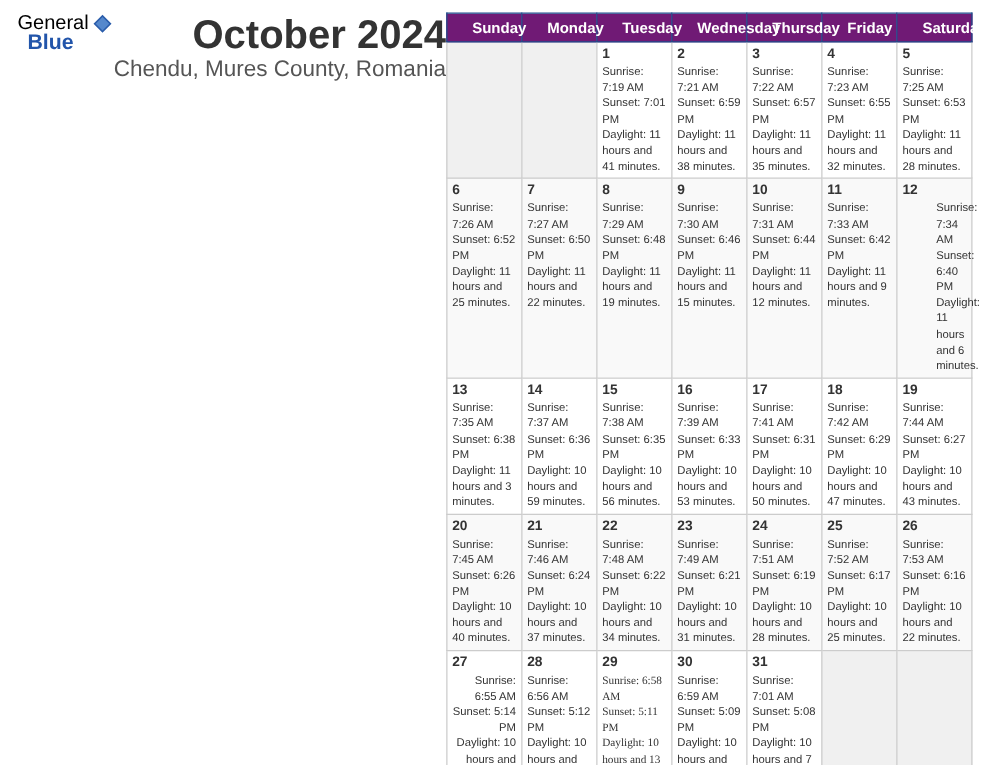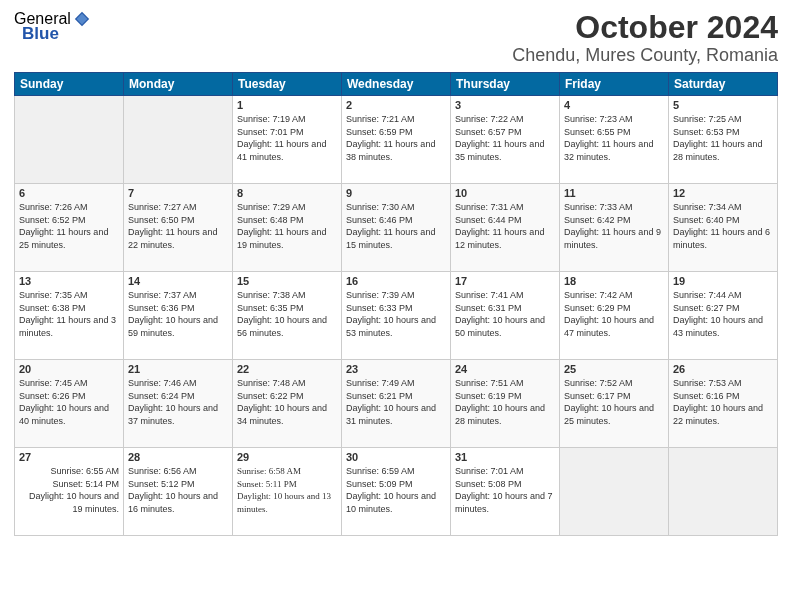--- a/index.html
+++ b/index.html
@@ -8,21 +8,21 @@
       height: 612px;
       font-family: Arial, sans-serif;
       background: #fff;
       overflow: hidden;
     }
     .page {
       width: 792px;
       height: 444px;
       padding: 10px 14px 10px 14px;
       display: flex;
-      flex-direction: column;
+      flex-direction: row;
     }
     .header {
       display: flex;
       justify-content: space-between;
       align-items: flex-start;
       margin-bottom: 6px;
     }
     .logo {
       display: flex;
       flex-direction: column;
@@ -53,24 +53,24 @@
       color: #555;
     }
     .calendar {
       flex: 1;
       border: 1px solid #ccc;
       border-collapse: collapse;
       width: 100%;
       table-layout: fixed;
     }
     .calendar th {
-      background-color: #0369a1;
+      background-color: #701a75;
       color: white;
       text-align: left;
-      padding: 4px 5px;
+      padding: 4px 20px;
       font-size: 12px;
       font-weight: bold;
       border: 1px solid #1e4a8a;
     }
     .calendar td {
       border: 1px solid #ccc;
       vertical-align: top;
       padding: 3px 4px;
       font-size: 9.5px;
       color: #333;
@@ -196,21 +196,21 @@
 Daylight: 11 hours and 12 minutes.</div>
           </td>
           <td>
             <span class="day-num">11</span>
             <div class="day-info" style="white-space: pre-line;">Sunrise: 7:33 AM
 Sunset: 6:42 PM
 Daylight: 11 hours and 9 minutes.</div>
           </td>
           <td>
             <span class="day-num">12</span>
-            <div class="day-info" style="white-space: pre-line;">Sunrise: 7:34 AM
+            <div class="day-info" style="white-space: pre-line; margin-left: 27px;">Sunrise: 7:34 AM
 Sunset: 6:40 PM
 Daylight: 11 hours and 6 minutes.</div>
           </td>
         </tr>
         <tr>
           <td>
             <span class="day-num">13</span>
             <div class="day-info" style="white-space: pre-line;">Sunrise: 7:35 AM
 Sunset: 6:38 PM
 Daylight: 11 hours and 3 minutes.</div>

